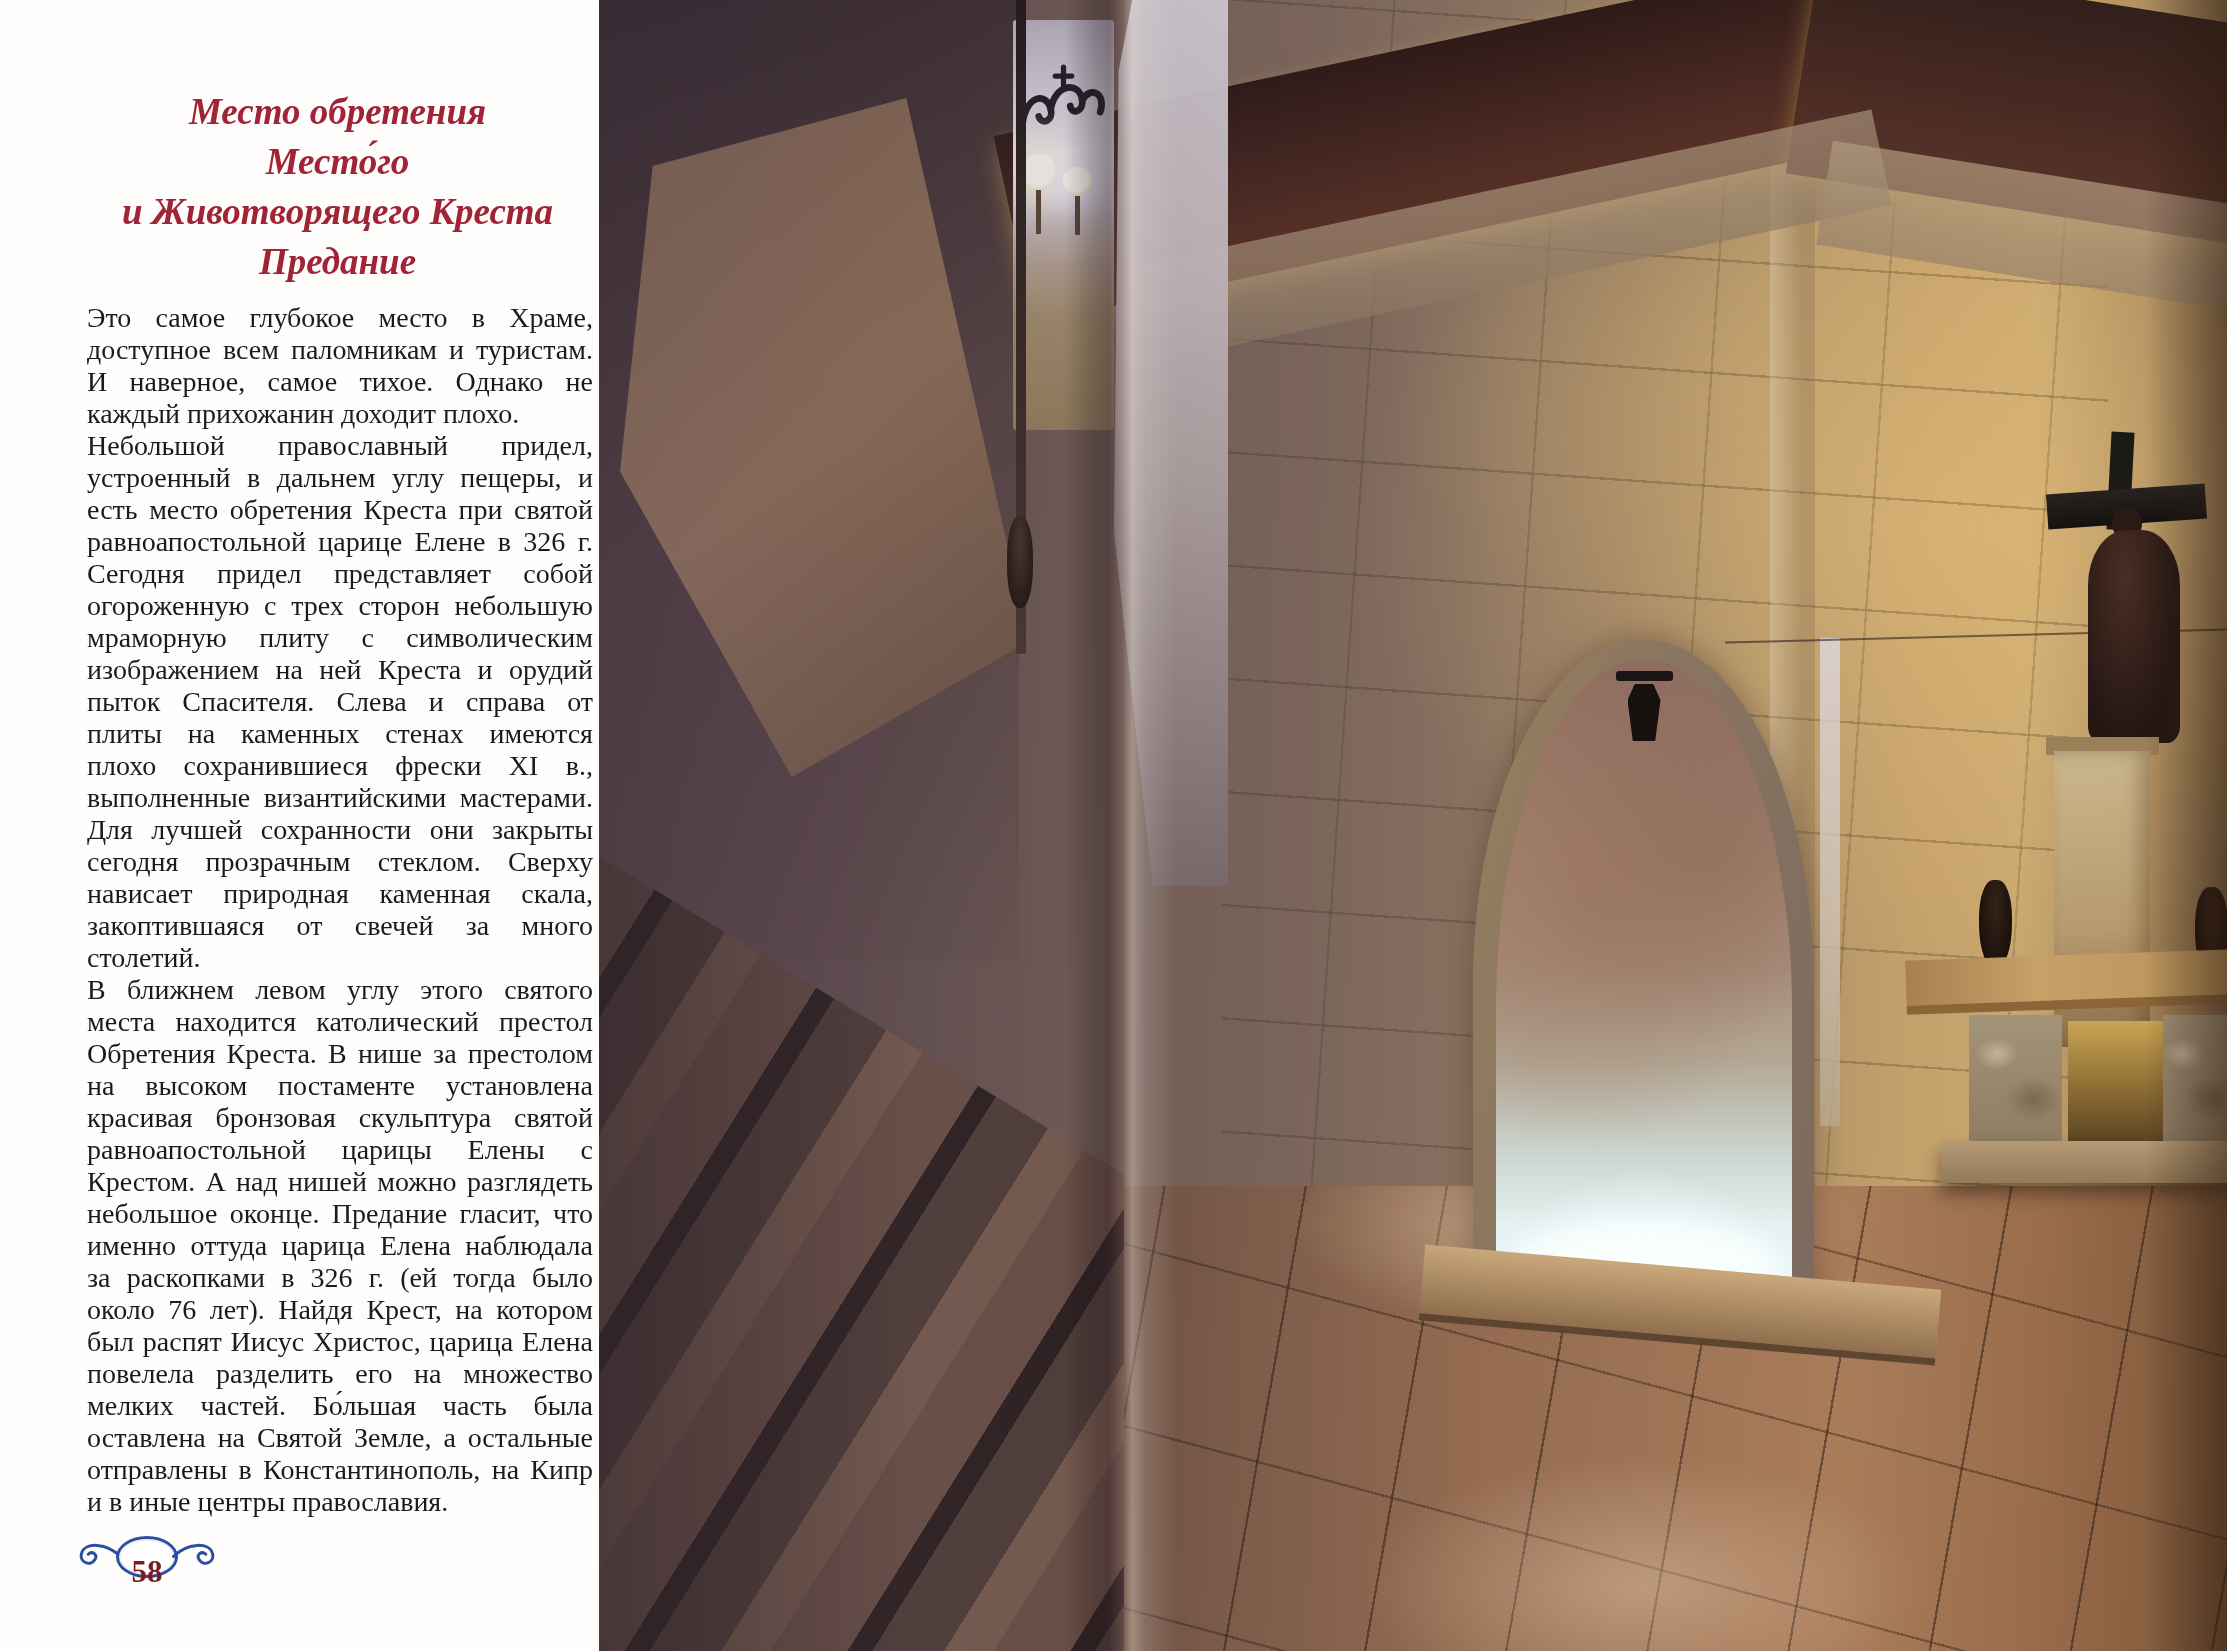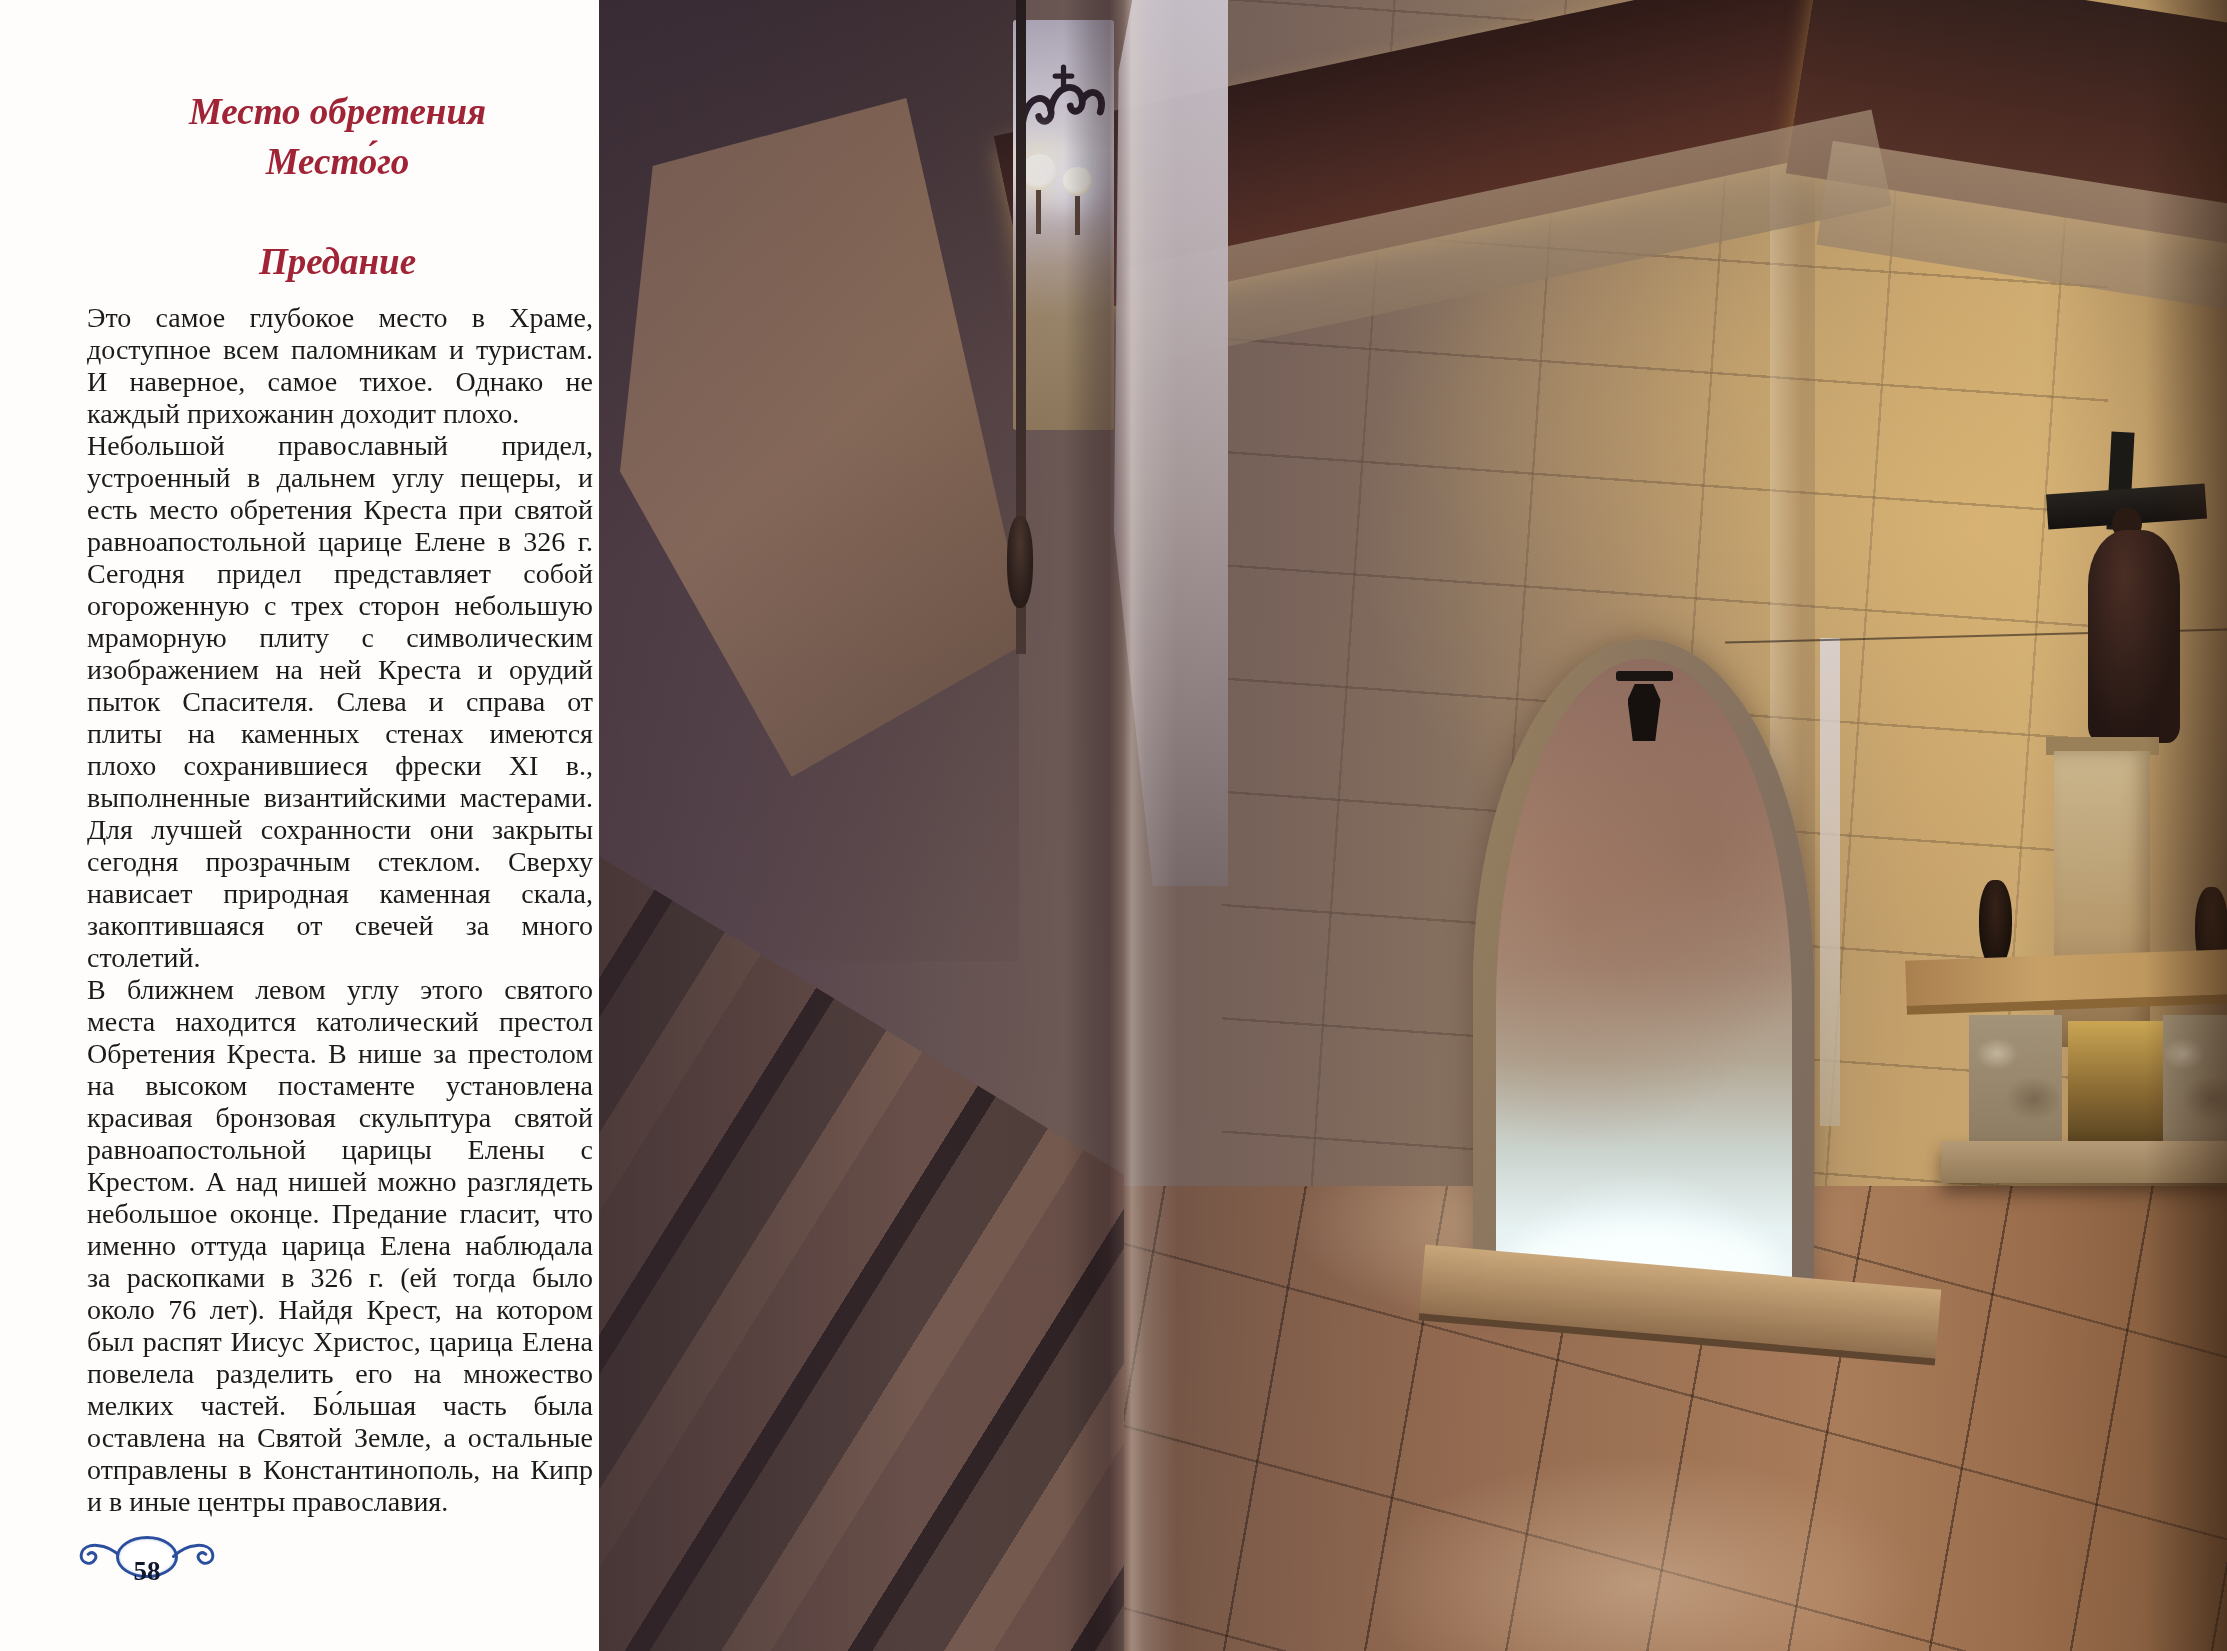--- a/index.html
+++ b/index.html
@@ -14,21 +14,21 @@
   .body-text{position:absolute;left:75px;top:302px;width:506px;
              font-size:28px;line-height:32px;color:#1b1b1b;
              text-align:justify;hyphens:auto;-webkit-hyphens:auto;}
   .body-text p{margin:0;padding:0;}
 
   .page-number-badge{position:absolute;left:62px;top:1533px;height:47px;
                      display:flex;align-items:center;}
   .pn-ellipse{width:56px;height:36px;border:3px solid #2b4f9e;border-radius:50%;
               display:flex;align-items:center;justify-content:center;background:#fff;
               box-shadow:inset 0 0 3px rgba(43,79,158,.35);}
-  .pn-num{color:#0f172a;font-weight:bold;font-size:27px;line-height:1;padding-top:1.5px;margin-top:28px;}
+  .pn-num{color:#7f1d1d;font-weight:bold;font-size:31px;line-height:1;padding-top:1.5px;margin-top:28px;}
   .pn-swirl{width:48px;height:39px;}
   .pn-swirl.left{margin-right:-6px;}
   .pn-swirl.right{margin-left:-6px;transform:scaleX(-1);}
 
   
   .photo{position:absolute;left:599px;top:0;width:1629px;height:1651px;overflow:hidden;
     background:
       radial-gradient(938px 675px at 84% 32%,rgba(228,190,122,.55),transparent 65%),
       radial-gradient(600px 488px at 70% 22%,rgba(200,166,108,.35),transparent 60%),
       linear-gradient(92deg,#3f3338 0%,#52424a 8%,#5f4c4e 16%,#6b5854 24%,#77635a 33%,
@@ -163,21 +163,21 @@
 </style>
 </head>
 <body>
 
 <div class="spread">
 
   <div class="left-page">
     <h1 class="chapter-title">
       <span>Место обретения</span><br>
       <span>Место́го</span><br>
-      <br>
+      <span>и Животворящего Креста</span><br>
       <span>Предание</span>
     </h1>
 
     <div class="body-text">
       <p>Это самое глубокое место в Храме, доступное всем паломникам и туристам. И наверное, самое тихое. Однако не каждый прихожанин доходит плохо.</p>
       <p>Небольшой православный придел, устроенный в дальнем углу пещеры, и есть место обретения Креста при святой равноапостольной царице Елене в 326 г. Сегодня придел представляет собой огороженную с трех сторон небольшую мраморную плиту с символическим изображением на ней Креста и орудий пыток Спасителя. Слева и справа от плиты на каменных стенах имеются плохо сохранившиеся фрески XI в., выполненные византийскими мастерами. Для лучшей сохранности они закрыты сегодня прозрачным стеклом. Сверху нависает природная каменная скала, закоптившаяся от свечей за много столетий.</p>
       <p>В ближнем левом углу этого святого места находится католический престол Обретения Креста. В нише за престолом на высоком постаменте установлена красивая бронзовая скульптура святой равноапостольной царицы Елены с Крестом. А над нишей можно разглядеть небольшое оконце. Предание гласит, что именно оттуда царица Елена наблюдала за раскопками в 326 г. (ей тогда было около 76 лет). Найдя Крест, на котором был распят Иисус Христос, царица Елена повелела разделить его на множество мелких частей. Бо́льшая часть была оставлена на Святой Земле, а остальные отправлены в Константинополь, на Кипр и в иные центры православия.</p>
     </div>
 
     <div class="page-number-badge">

